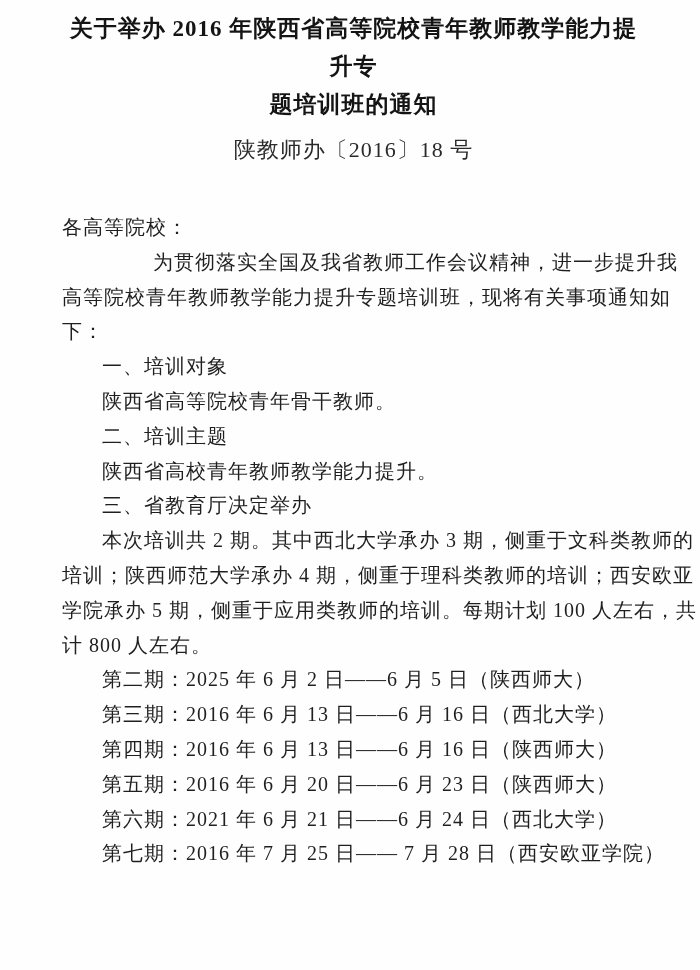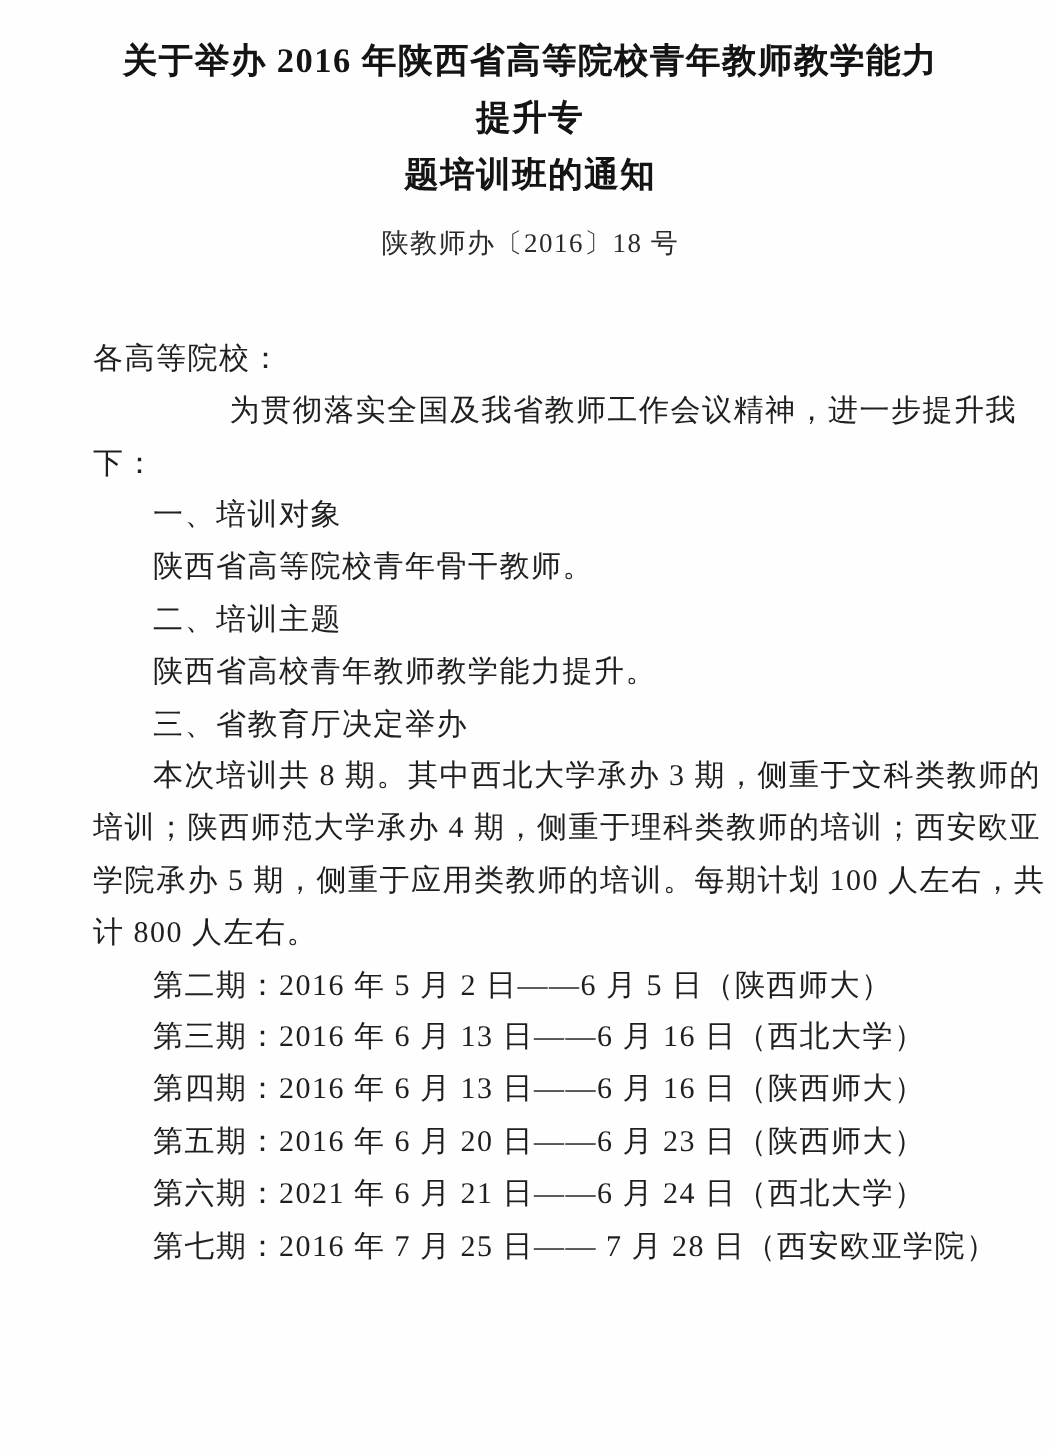--- a/index.html
+++ b/index.html
@@ -13,34 +13,34 @@
     height: 970px;
     background: #fefefe;
     overflow: hidden;
     color: #1f1f1f;
     font-family: "Liberation Serif", "DejaVu Serif", serif;
   }
   .content {
     padding: 10px 55px 0 62px;
   }
   .title {
-    margin: 12px;
+    margin: 0;
     font-size: 23px;
     font-weight: bold;
     line-height: 38px;
     text-align: center;
     letter-spacing: 1px;
     color: #141414;
   }
   .title .tline {
     display: block;
   }
   .docnum {
     margin-top: 15px;
-    font-size: 18px;
+    font-size: 22px;
     line-height: 22px;
     text-align: center;
     letter-spacing: 1px;
     color: #2a2a2a;
   }
   .body-text {
     margin-top: 49px;
     font-size: 20px;
     line-height: 34.8px;
     letter-spacing: 1px;
@@ -66,31 +66,32 @@
     <h1 class="title">
       <span class="tline">关于举办 2016 年陕西省高等院校青年教师教学能力提升专</span>
       <span class="tline">题培训班的通知</span>
     </h1>
 
     <div class="docnum">陕教师办〔2016〕18 号</div>
 
     <div class="body-text">
       <div class="line">各高等院校：</div>
       <div class="line ind-first">为贯彻落实全国及我省教师工作会议精神，进一步提升我</div>
+      <div class="line">高等院校青年教师教学能力提升专题培训班，现将有关事项通知如</div>
       <div class="line">下：</div>
       <div class="line ind-2">一、培训对象</div>
       <div class="line ind-2">陕西省高等院校青年骨干教师。</div>
       <div class="line ind-2">二、培训主题</div>
       <div class="line ind-2">陕西省高校青年教师教学能力提升。</div>
       <div class="line ind-2">三、省教育厅决定举办</div>
-      <div class="line ind-2">本次培训共 8 期。其中西北大学承办 3 期，侧重于文科类教师的</div>
+      <div class="line ind-2">本次培训共 2 期。其中西北大学承办 3 期，侧重于文科类教师的</div>
       <div class="line">培训；陕西师范大学承办 4 期，侧重于理科类教师的培训；西安欧亚</div>
       <div class="line">学院承办 5 期，侧重于应用类教师的培训。每期计划 100 人左右，共</div>
       <div class="line">计 800 人左右。</div>
-      <div class="line ind-2">第二期：2016 年 5 月 2 日——6 月 5 日（陕西师大）</div>
+      <div class="line ind-2">第二期：2025 年 6 月 2 日——6 月 5 日（陕西师大）</div>
       <div class="line ind-2">第三期：2016 年 6 月 13 日——6 月 16 日（西北大学）</div>
       <div class="line ind-2">第四期：2016 年 6 月 13 日——6 月 16 日（陕西师大）</div>
       <div class="line ind-2">第五期：2016 年 6 月 20 日——6 月 23 日（陕西师大）</div>
       <div class="line ind-2">第六期：2021 年 6 月 21 日——6 月 24 日（西北大学）</div>
       <div class="line ind-2">第七期：2016 年 7 月 25 日—— 7 月 28 日（西安欧亚学院）</div>
 
     </div>
 
   </div>
 </div>

